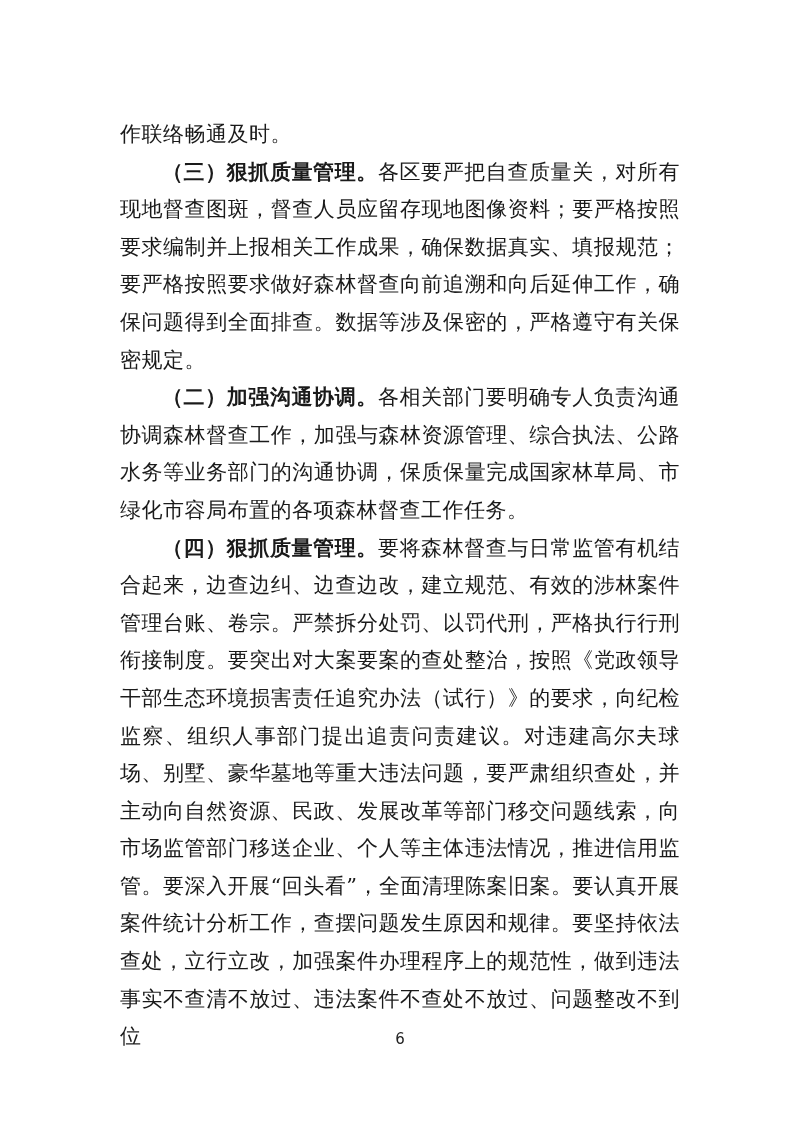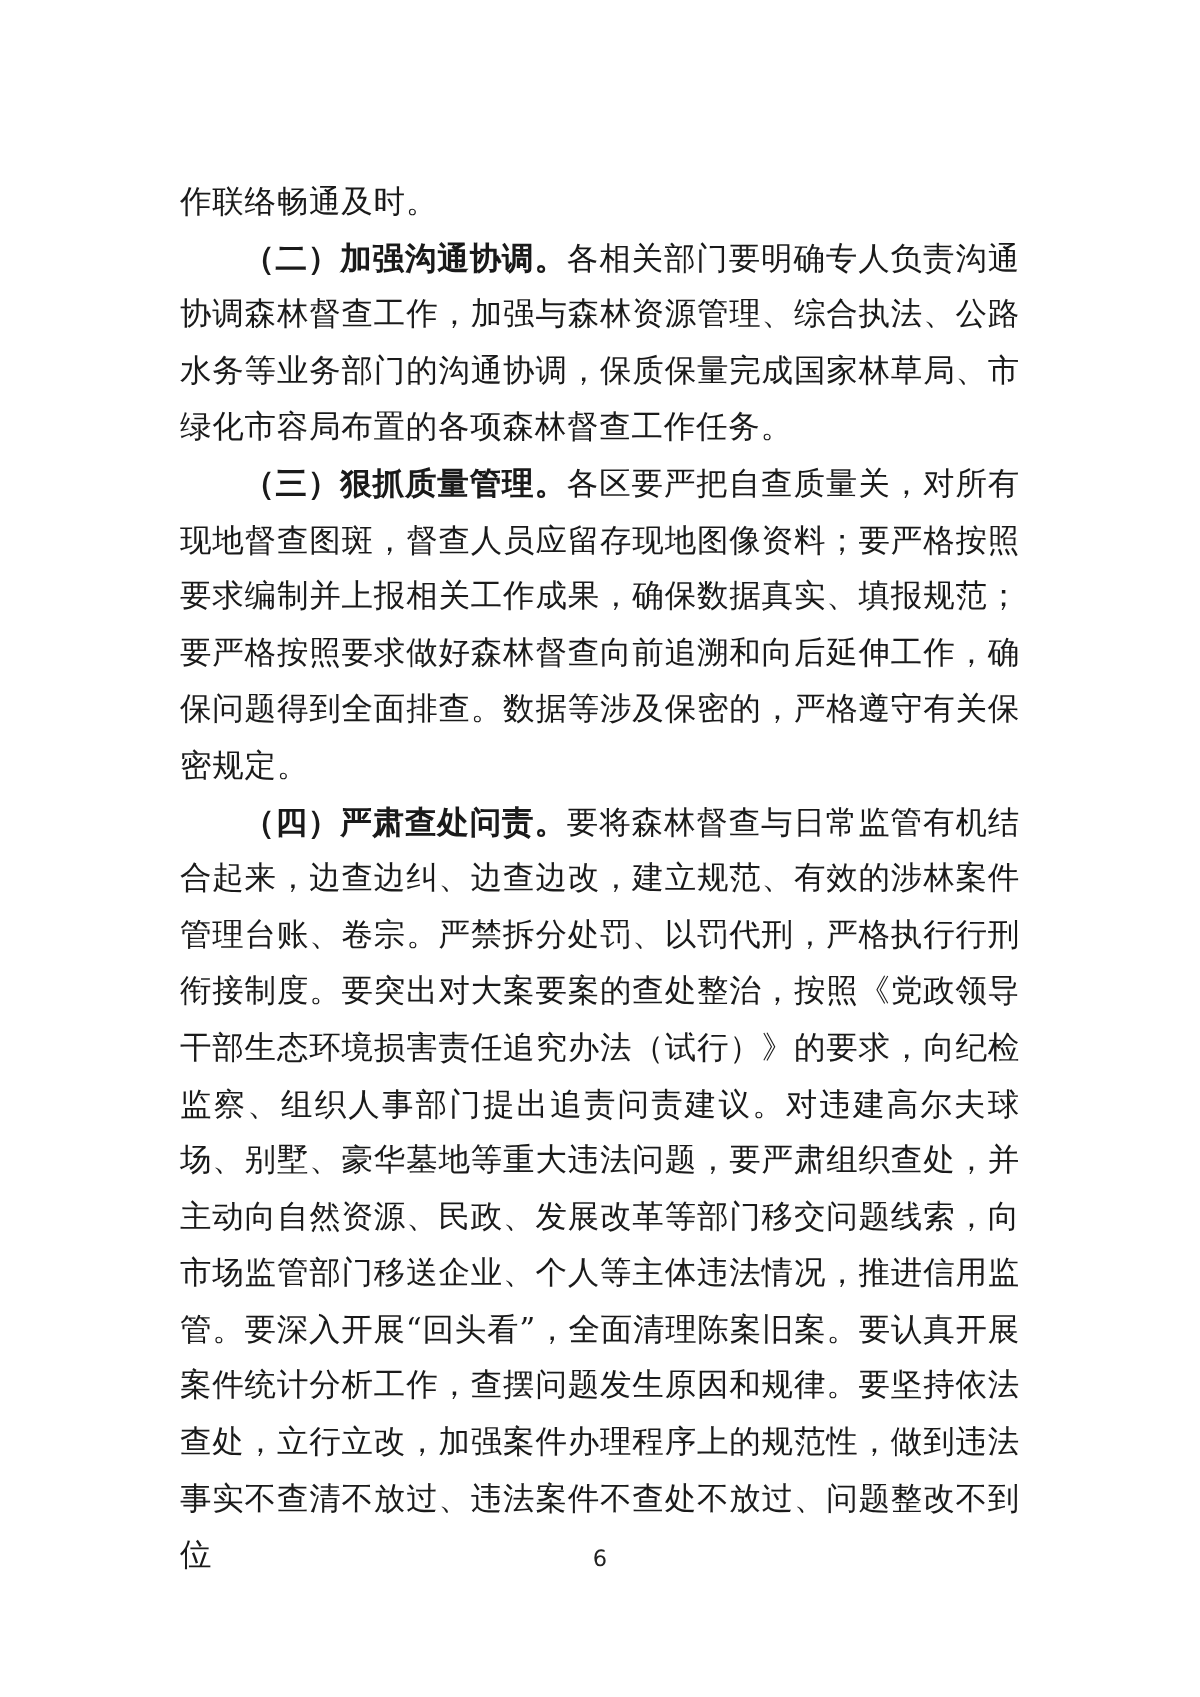--- a/index.html
+++ b/index.html
@@ -49,23 +49,23 @@
     }
   </style>
 </head>
 <body>
 
 <div class="page">
   <p class="para">
     <span class="heading"></span><span>作联络畅通及时。</span>
   </p>
   <p class="para indent">
+    <span class="heading">（三）狠抓质量管理。</span><span>各区要严把自查质量关，对所有现地督查图斑，督查人员应留存现地图像资料；要严格按照要求编制并上报相关工作成果，确保数据真实、填报规范；要严格按照要求做好森林督查向前追溯和向后延伸工作，确保问题得到全面排查。数据等涉及保密的，严格遵守有关保密规定。</span>
+  </p>
+  <p class="para indent">
     <span class="heading">（二）加强沟通协调。</span><span>各相关部门要明确专人负责沟通协调森林督查工作，加强与森林资源管理、综合执法、公路水务等业务部门的沟通协调，保质保量完成国家林草局、市绿化市容局布置的各项森林督查工作任务。</span>
   </p>
   <p class="para indent">
-    <span class="heading">（三）狠抓质量管理。</span><span>各区要严把自查质量关，对所有现地督查图斑，督查人员应留存现地图像资料；要严格按照要求编制并上报相关工作成果，确保数据真实、填报规范；要严格按照要求做好森林督查向前追溯和向后延伸工作，确保问题得到全面排查。数据等涉及保密的，严格遵守有关保密规定。</span>
-  </p>
-  <p class="para indent">
-    <span class="heading">（四）严肃查处问责。</span><span>要将森林督查与日常监管有机结合起来，边查边纠、边查边改，建立规范、有效的涉林案件管理台账、卷宗。严禁拆分处罚、以罚代刑，严格执行行刑衔接制度。要突出对大案要案的查处整治，按照《党政领导干部生态环境损害责任追究办法（试行）》的要求，向纪检监察、组织人事部门提出追责问责建议。对违建高尔夫球场、别墅、豪华墓地等重大违法问题，要严肃组织查处，并主动向自然资源、民政、发展改革等部门移交问题线索，向市场监管部门移送企业、个人等主体违法情况，推进信用监管。要深入开展“回头看”，全面清理陈案旧案。要认真开展案件统计分析工作，查摆问题发生原因和规律。要坚持依法查处，立行立改，加强案件办理程序上的规范性，做到违法事实不查清不放过、违法案件不查处不放过、问题整改不到位</span>
+    <span class="heading">（四）狠抓质量管理。</span><span>要将森林督查与日常监管有机结合起来，边查边纠、边查边改，建立规范、有效的涉林案件管理台账、卷宗。严禁拆分处罚、以罚代刑，严格执行行刑衔接制度。要突出对大案要案的查处整治，按照《党政领导干部生态环境损害责任追究办法（试行）》的要求，向纪检监察、组织人事部门提出追责问责建议。对违建高尔夫球场、别墅、豪华墓地等重大违法问题，要严肃组织查处，并主动向自然资源、民政、发展改革等部门移交问题线索，向市场监管部门移送企业、个人等主体违法情况，推进信用监管。要深入开展“回头看”，全面清理陈案旧案。要认真开展案件统计分析工作，查摆问题发生原因和规律。要坚持依法查处，立行立改，加强案件办理程序上的规范性，做到违法事实不查清不放过、违法案件不查处不放过、问题整改不到位</span>
   </p>
 </div>
 
 <div class="page-number">6</div>
 
 </body></html>

